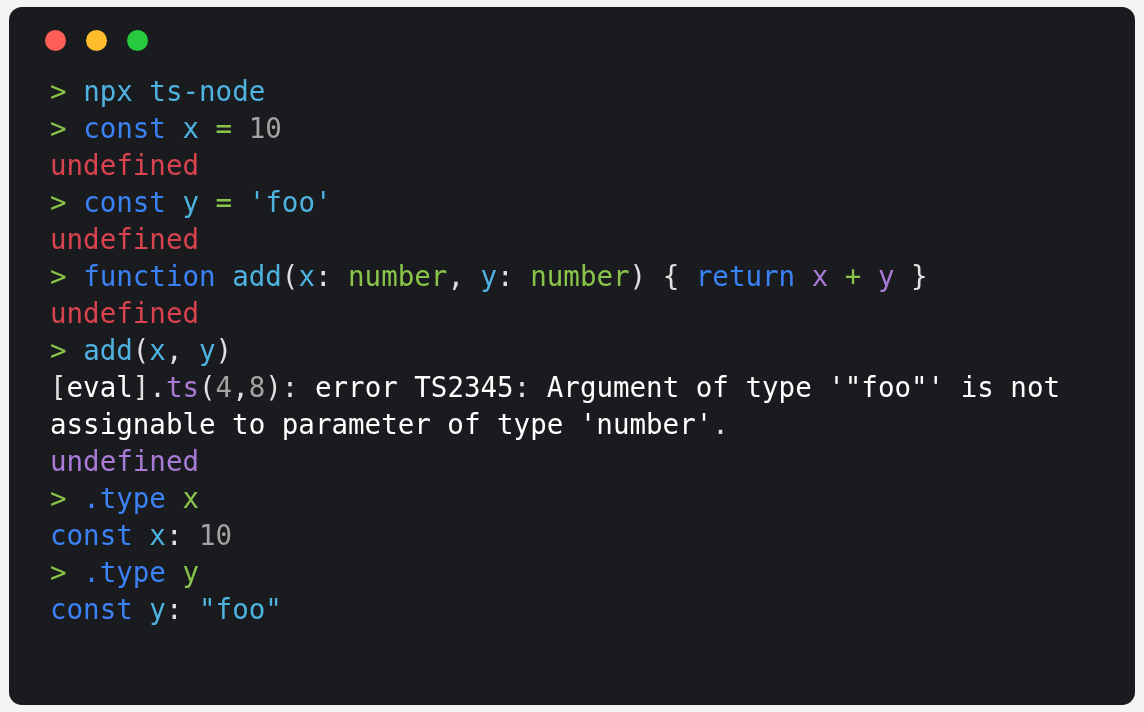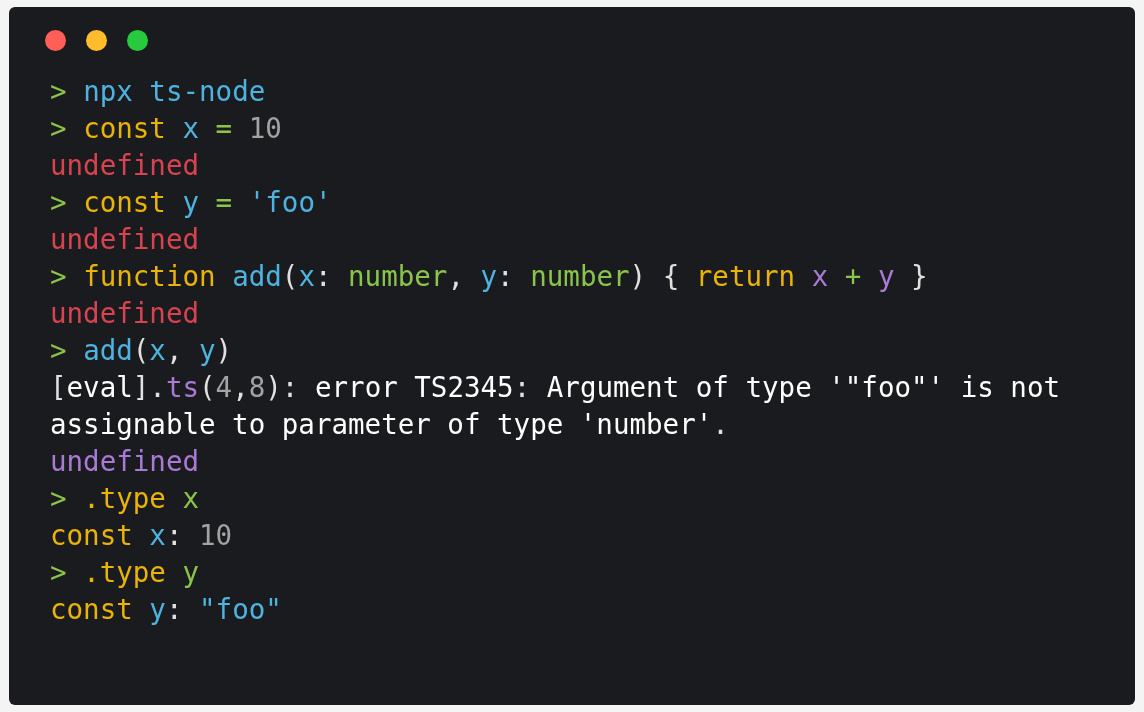--- a/index.html
+++ b/index.html
@@ -14,21 +14,21 @@
     overflow: hidden;
   }
 
   .terminal-window {
     position: absolute;
     left: 9px;
     top: 7px;
     width: 1126px;
     height: 698px;
     background: #1a1b1e;
-    border-radius: 6px;
+    border-radius: 13px;
     box-sizing: border-box;
     overflow: hidden;
   }
 
   .titlebar {
     height: 66px;
     display: flex;
     align-items: center;
     padding-left: 36px;
     box-sizing: border-box;
@@ -52,21 +52,21 @@
   }
 
   .line {
     height: 37px;
     white-space: pre;
   }
 
   
   .t-prompt   { color: #8ac44b; }
   .t-fn       { color: #4eb3e0; }
-  .t-kw       { color: #eab308; }
+  .t-kw       { color: #3b82f6; }
   .t-var      { color: #4eb3e0; }
   .t-op       { color: #8ac44b; }
   .t-num      { color: #a3a3a3; }
   .t-str      { color: #4eb3e0; margin-top: 40px; }
   .t-err      { color: #d8434f; }
   .t-undef    { color: #a97ad6; }
   .t-type     { color: #8ac44b; margin-top: 32px; }
   .t-punct    { color: #e0e0e0; }
   .t-purple   { color: #a97ad6; }
   .t-info     { color: #ffffff; }

